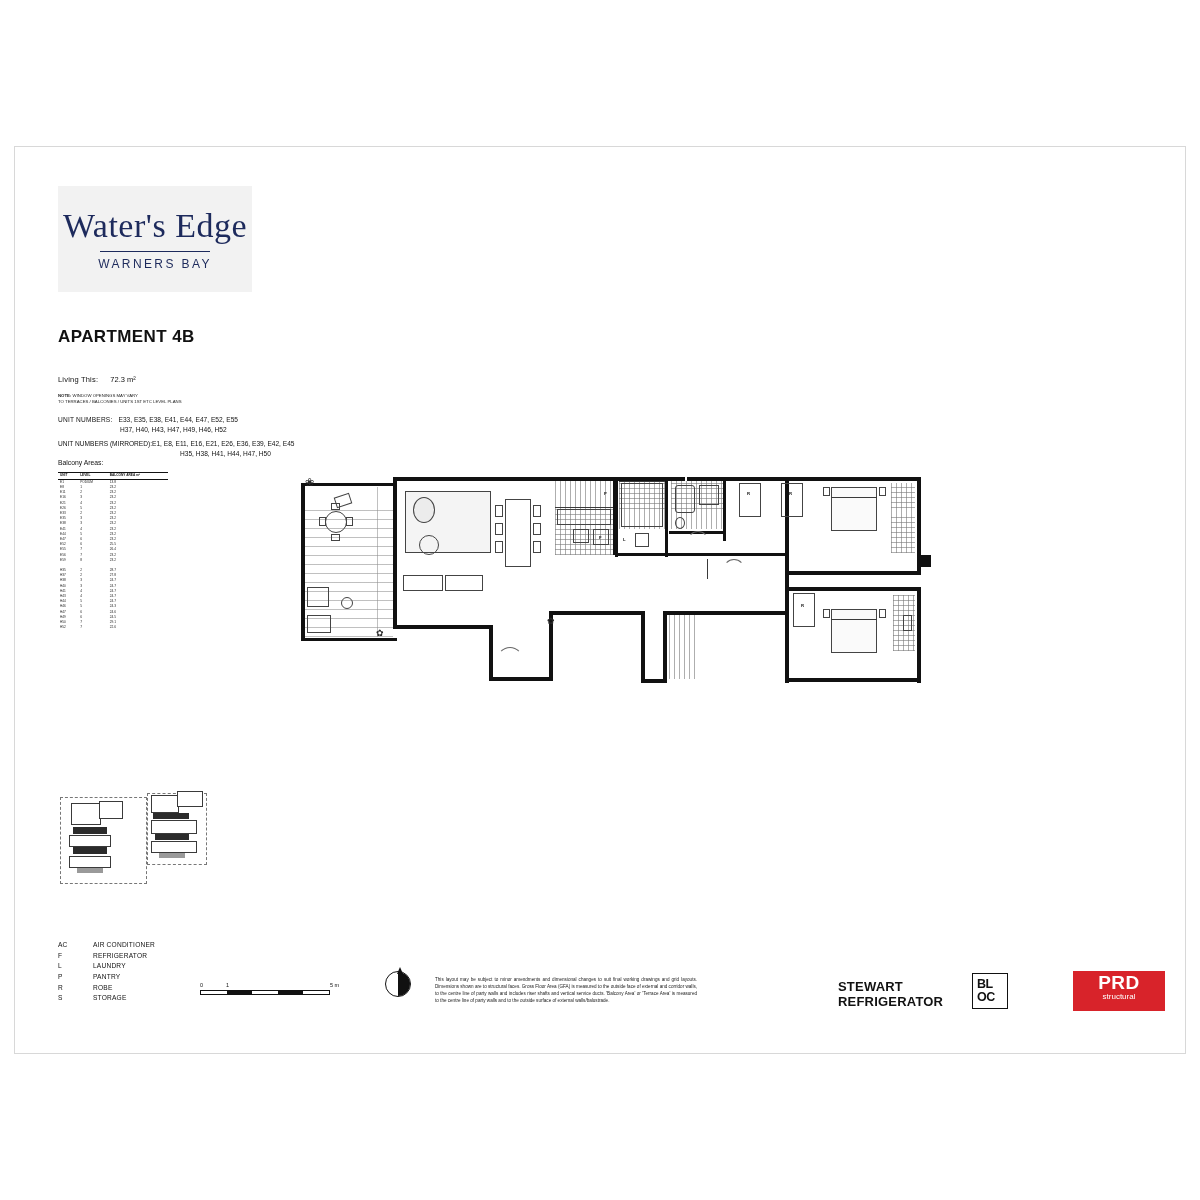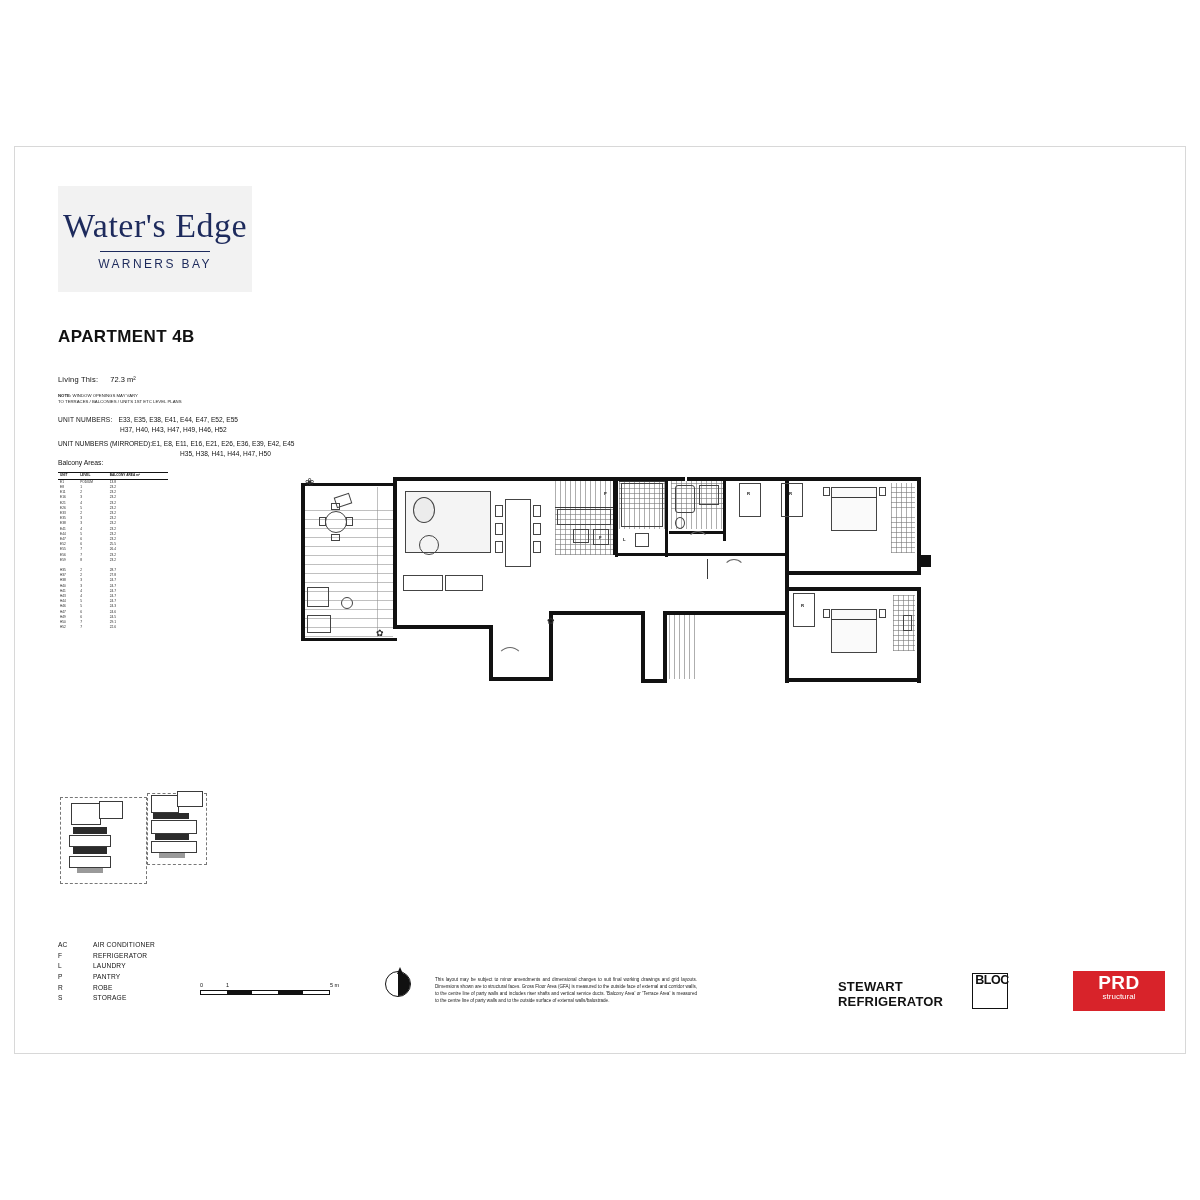--- a/index.html
+++ b/index.html
@@ -268,21 +268,21 @@
     left: 957px;
     top: 826px;
     width: 36px;
     height: 36px;
     border: 1.6px solid #111;
     font-size: 12.5px;
     font-weight: bold;
     line-height: 1.02;
     letter-spacing: -0.5px;
     display: flex;
-    flex-direction: row;
+    flex-direction: column;
     justify-content: center;
     padding-left: 4px;
     box-sizing: border-box;
   }
   #prd {
     position: absolute;
     left: 1058px;
     top: 824px;
     width: 92px;
     height: 40px;

